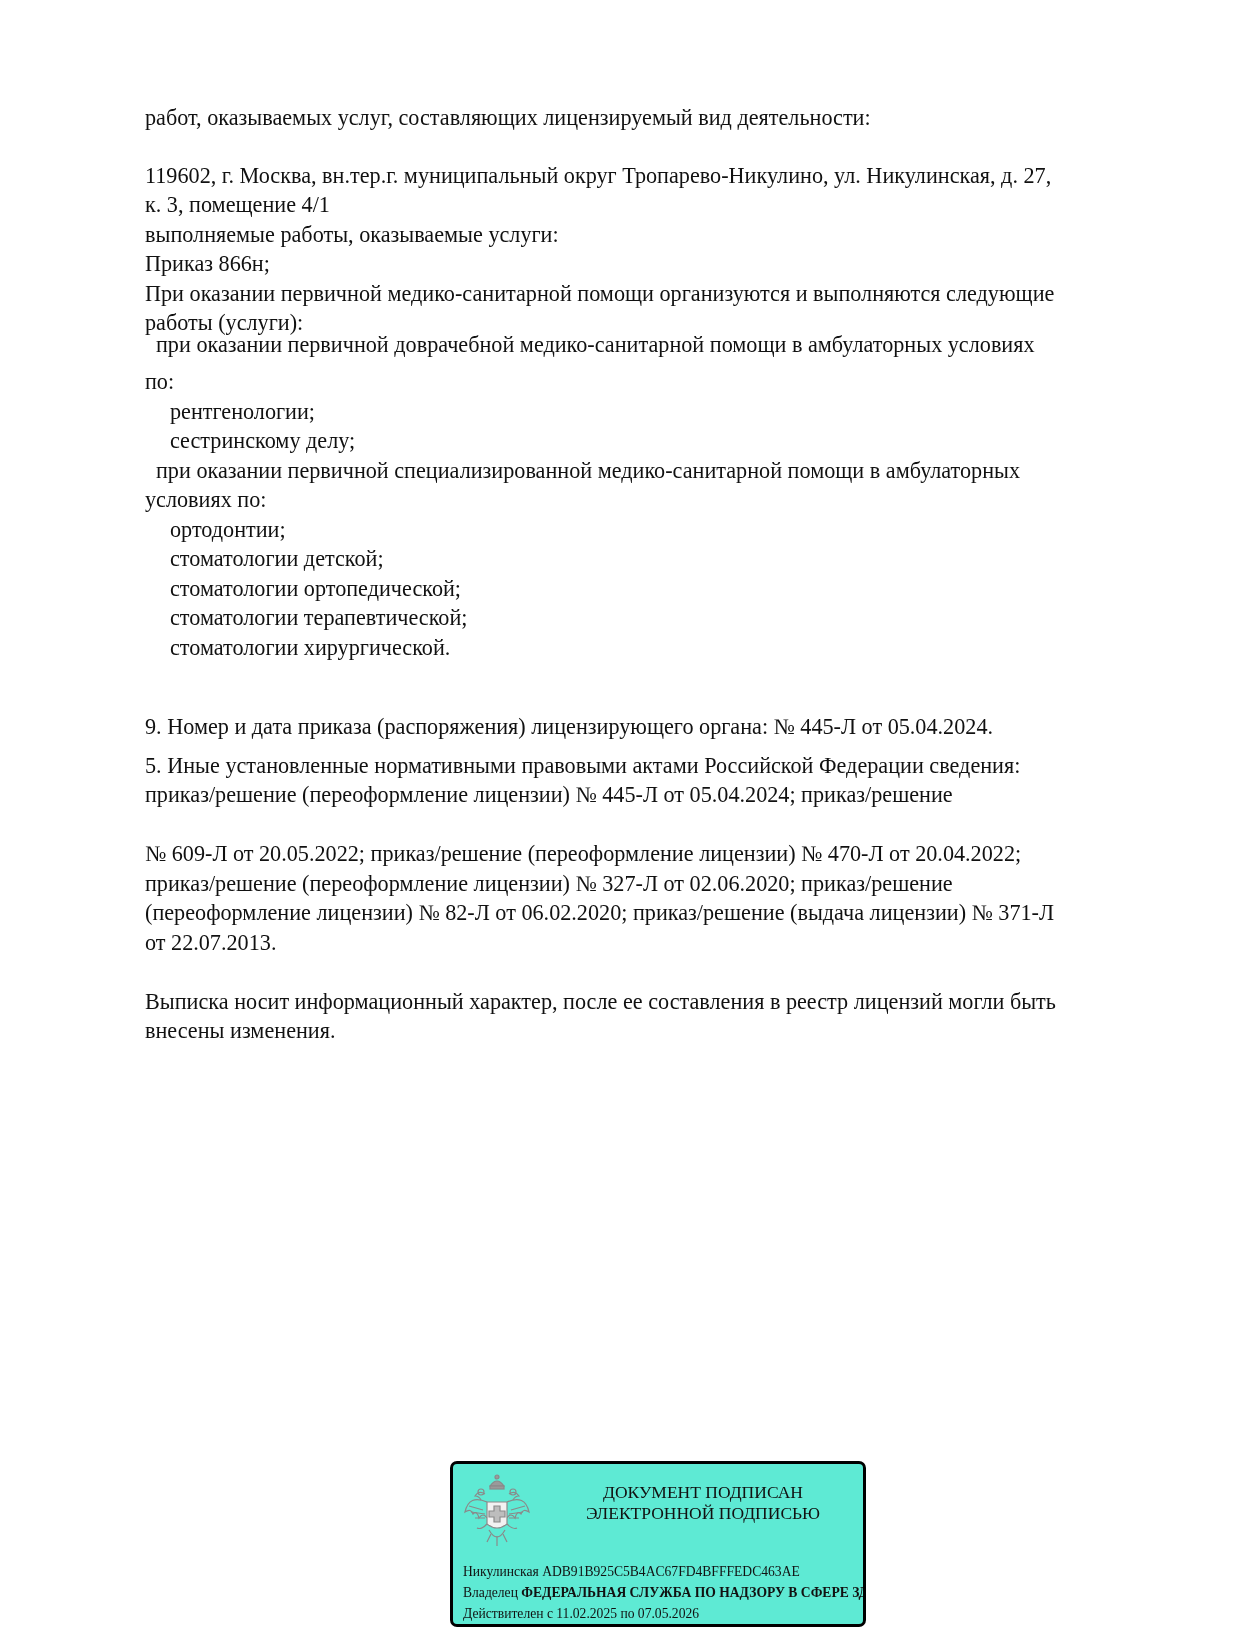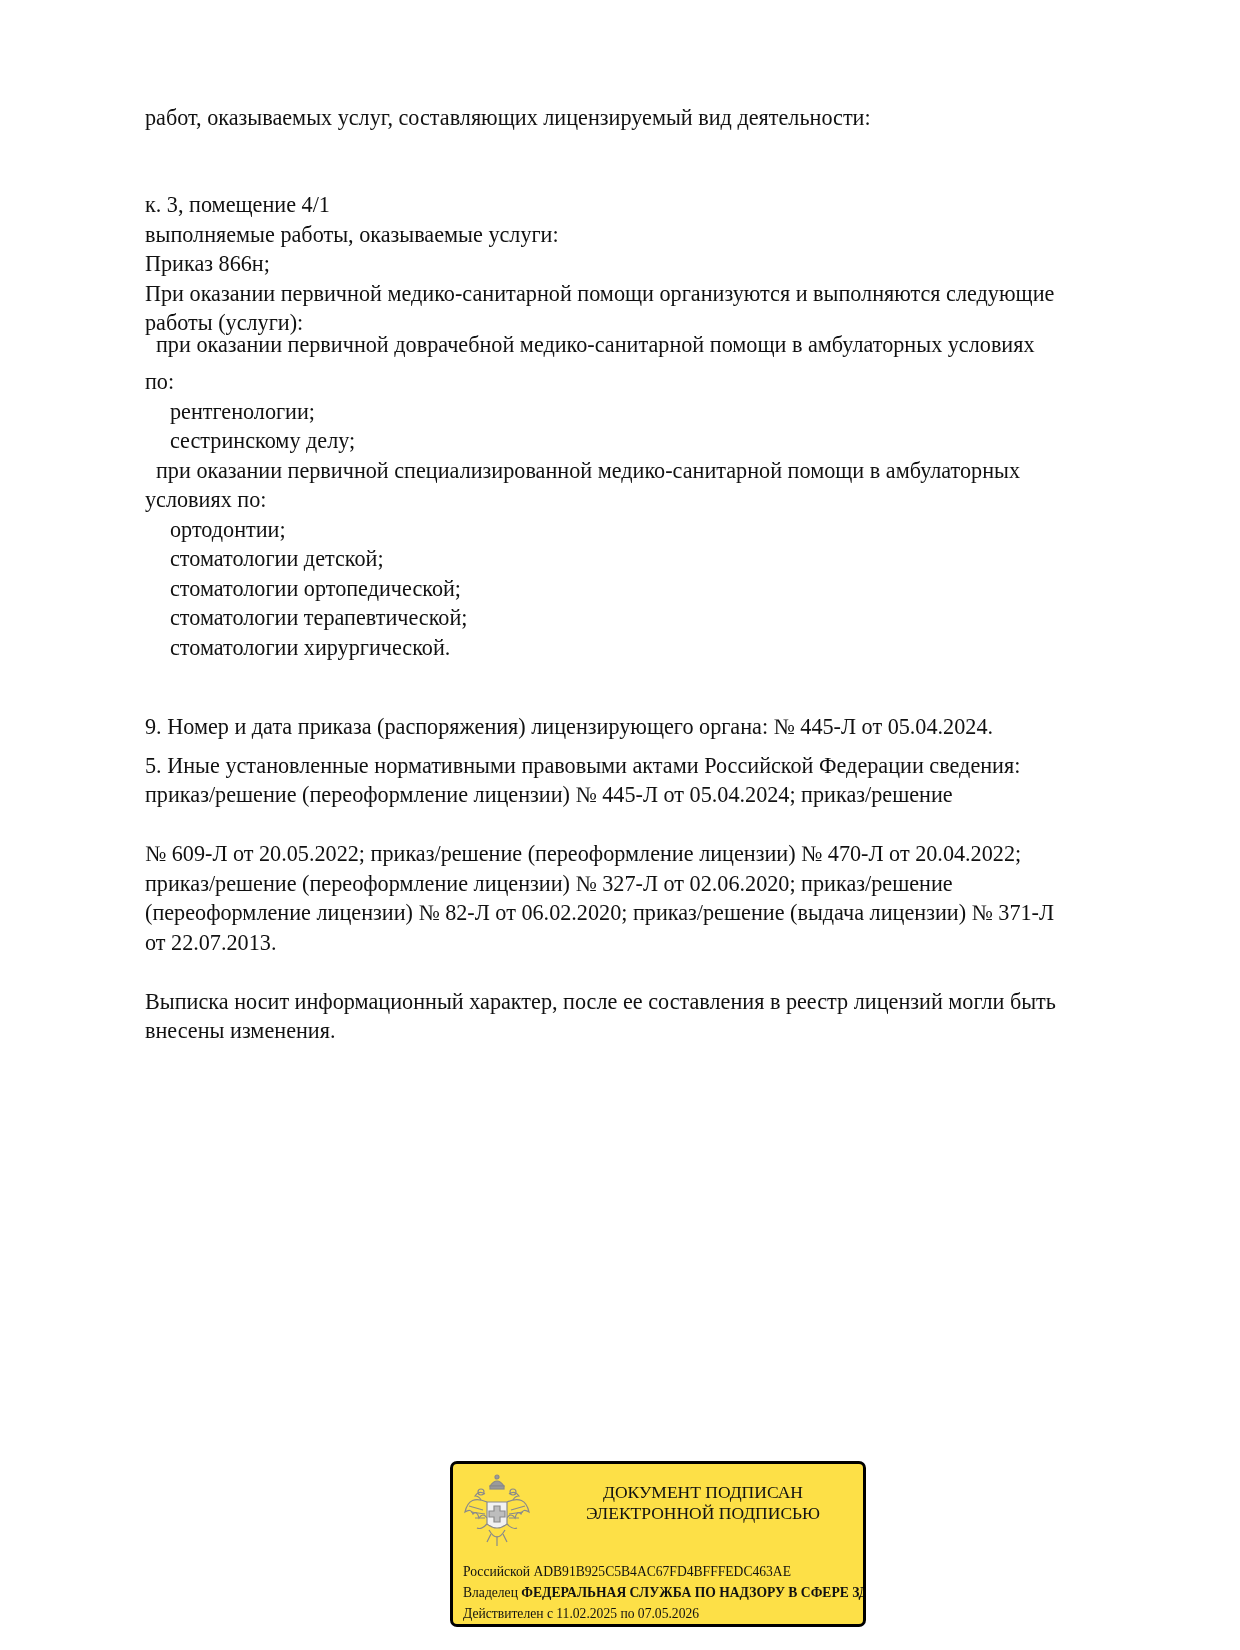--- a/index.html
+++ b/index.html
@@ -4,34 +4,35 @@
 <style>
   html, body { margin: 0; padding: 0; background: #ffffff; }
   body { width: 1240px; height: 1650px; position: relative; overflow: hidden;
          font-family: "Liberation Serif", "DejaVu Serif", serif; color: #111111; }
   .page { position: absolute; left: 0; top: 0; width: 1240px; height: 1645px; }
   .line { position: absolute; left: 145px; font-size: 22.2px; line-height: 26px; white-space: nowrap; }
   .ind1 { left: 156px; }
   .ind2 { left: 170px; }
 
   .sig-box { position: absolute; left: 450px; top: 1461px; width: 410px; height: 160px;
-             border: 3px solid #000; border-radius: 7px; overflow: hidden; background: #fde047; }
+             border: 3px solid #000; border-radius: 7px; overflow: hidden; background: #5eead4; }
   .sig-emblem { position: absolute; left: 10px; top: 8px; width: 68px; height: 78px; }
   .sig-title { position: absolute; left: 95px; top: 18px; width: 310px; text-align: center;
                font-size: 17.5px; line-height: 21px; }
   .sig-row { position: absolute; left: 10px; font-size: 13.6px; line-height: 17px; white-space: nowrap; }
   .sig-row b { font-weight: bold; }
 </style>
 </head>
 <body>
 
 <div class="page">
 
   <div class="line" style="top:105px">работ, оказываемых услуг, составляющих лицензируемый вид деятельности:</div>
 
+  <div class="line" style="top:163px">119602, г. Москва, вн.тер.г. муниципальный округ Тропарево-Никулино, ул. Никулинская, д. 27,</div>
   <div class="line" style="top:192px">к. 3, помещение 4/1</div>
   <div class="line" style="top:222px">выполняемые работы, оказываемые услуги:</div>
   <div class="line" style="top:251px">Приказ 866н;</div>
   <div class="line" style="top:281px">При оказании первичной медико-санитарной помощи организуются и выполняются следующие</div>
   <div class="line" style="top:310px">работы (услуги):</div>
   <div class="line ind1" style="top:332px">при оказании первичной доврачебной медико-санитарной помощи в амбулаторных условиях</div>
   <div class="line" style="top:369px">по:</div>
   <div class="line ind2" style="top:399px">рентгенологии;</div>
   <div class="line ind2" style="top:428px">сестринскому делу;</div>
   <div class="line ind1" style="top:458px">при оказании первичной специализированной медико-санитарной помощи в амбулаторных</div>
@@ -79,21 +80,21 @@
         <path d="M28 62 L24 70 M34 64 L34 74 M40 62 L44 70"></path>
 
         <path d="M24 52 Q18 58 14 56 M44 52 Q50 58 54 56"></path>
       </g>
     </svg>
     <div class="sig-title">
       <div>ДОКУМЕНТ ПОДПИСАН</div>
       <div>ЭЛЕКТРОННОЙ ПОДПИСЬЮ</div>
     </div>
     <div class="sig-row" style="top:99px">
-      <span>Российской</span>
+      <span>Никулинская</span>
       <span>ADB91B925C5B4AC67FD4BFFFEDC463AE</span>
     </div>
     <div class="sig-row" style="top:120px">
       <span>Владелец</span>
       <b>ФЕДЕРАЛЬНАЯ СЛУЖБА ПО НАДЗОРУ В СФЕРЕ ЗДРАВООХРАНЕНИЯ</b>
     </div>
     <div class="sig-row" style="top:141px">Действителен с 11.02.2025 по 07.05.2026</div>
   </div>
 
 </div>

